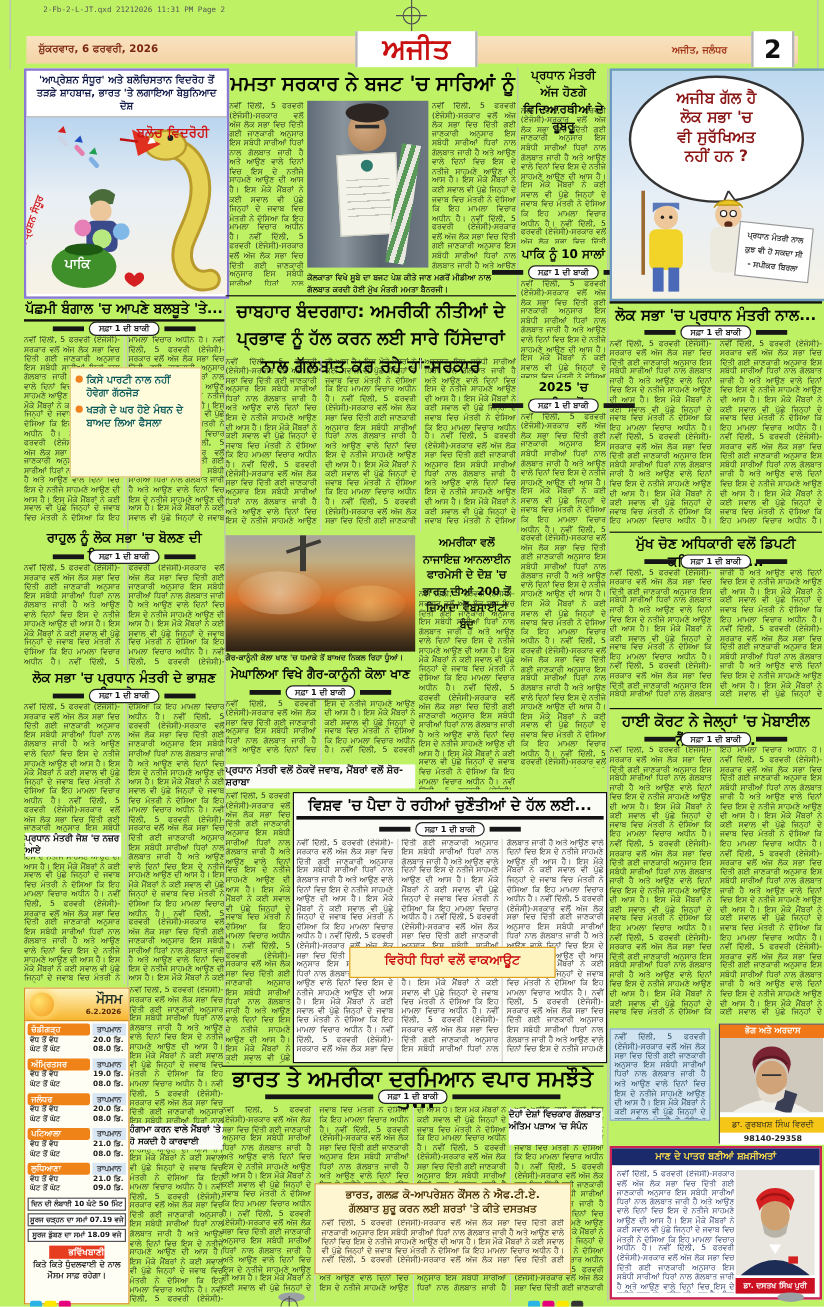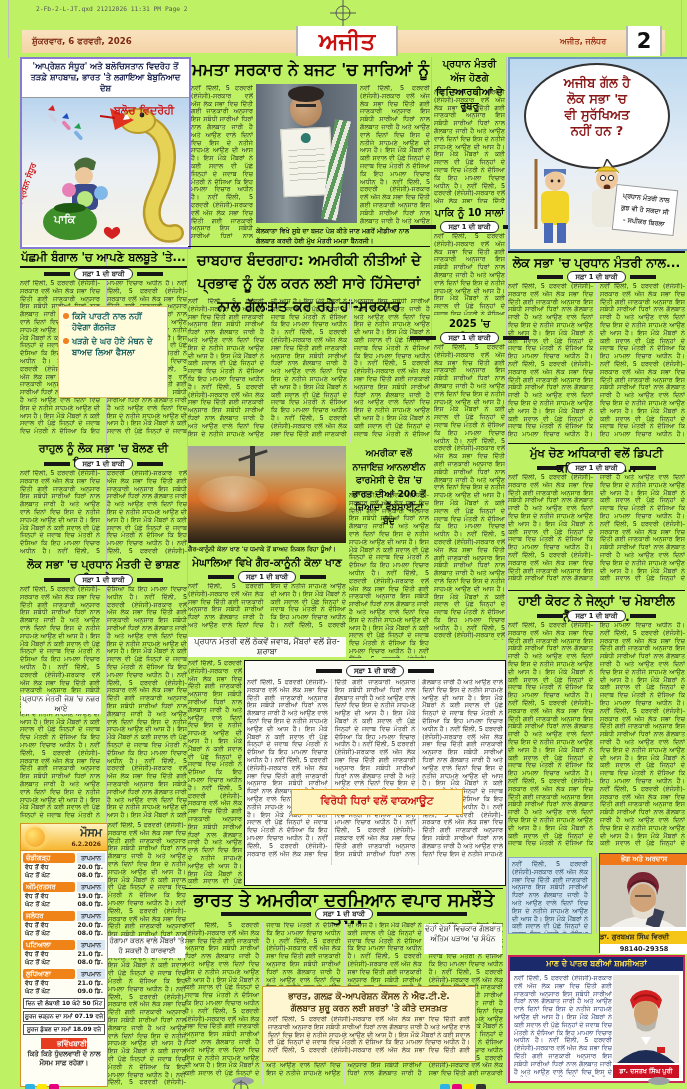--- a/index.html
+++ b/index.html
@@ -9,21 +9,21 @@
   .ftxt{font-size:6.4px;line-height:7.8px;text-align:justify;color:#191919;overflow:hidden;}
   .cols2{column-count:2;column-gap:7px;column-rule:1px solid #d2d2d2;}
   .cols3{column-count:3;column-gap:7px;column-rule:1px solid #d2d2d2;}
   .cols4{column-count:4;column-gap:7px;column-rule:1px solid #d2d2d2;}
   .hl{font-weight:bold;color:#050505;text-align:center;}
   .pill{display:flex;align-items:center;justify-content:center;gap:4px;}
   .pill i{height:3.5px;background:#161616;flex:0 0 26px;}
   .pill b{font-size:6.8px;line-height:10px;border:1px solid #222;border-radius:9px;
           padding:0 7px;white-space:nowrap;font-weight:bold;background:#fff;color:#111;}
   .vline{position:absolute;width:1px;background:#bfbfbf;}
-  .subover{position:absolute;background:#fcfcf7;font-weight:normal;text-align:center;color:#000;}
+  .subover{position:absolute;background:#fcfcf7;font-weight:bold;color:#000;}
   .caption{font-weight:bold;color:#111;}
   
   #band{background:linear-gradient(180deg,#f9e2c0,#f4d3a6);}
   #logo-box,#pagenum-box{background:#fff;border-left:2px solid #b5b5b5;border-right:2px solid #b5b5b5;
       text-align:center;font-weight:bold;}
   
   #weather{background:#fffef4;border:1px solid #d89020;font-weight:bold;}
   .w-head{height:26px;background:linear-gradient(180deg,#fff3c0,#f6b52e);position:relative;border-bottom:1px solid #d89020;}
   .w-sun{position:absolute;left:4px;top:3px;width:20px;height:20px;border-radius:50%;
          background:radial-gradient(circle at 35% 35%,#ffe36e,#f59a1e);box-shadow:0 0 5px 2px #ffd76e;}
@@ -247,20 +247,21 @@
       <i></i>
     </div>
   <div class="abs ftxt cols2" style="left:188px;top:583px;width:158px;height:52px;">ਨਵੀਂ ਦਿੱਲੀ, 5 ਫਰਵਰੀ (ਏਜੰਸੀ)-ਸਰਕਾਰ ਵਲੋਂ ਅੱਜ ਲੋਕ ਸਭਾ ਵਿਚ ਦਿੱਤੀ ਗਈ ਜਾਣਕਾਰੀ ਅਨੁਸਾਰ ਇਸ ਸਬੰਧੀ ਸਾਰੀਆਂ ਧਿਰਾਂ ਨਾਲ ਗੱਲਬਾਤ ਜਾਰੀ ਹੈ ਅਤੇ ਆਉਣ ਵਾਲੇ ਦਿਨਾਂ ਵਿਚ ਇਸ ਦੇ ਨਤੀਜੇ ਸਾਹਮਣੇ ਆਉਣ ਦੀ ਆਸ ਹੈ। ਇਸ ਮੌਕੇ ਮੈਂਬਰਾਂ ਨੇ ਕਈ ਸਵਾਲ ਵੀ ਪੁੱਛੇ ਜਿਨ੍ਹਾਂ ਦੇ ਜਵਾਬ ਵਿਚ ਮੰਤਰੀ ਨੇ ਦੱਸਿਆ ਕਿ ਇਹ ਮਾਮਲਾ ਵਿਚਾਰ ਅਧੀਨ ਹੈ। ਨਵੀਂ ਦਿੱਲੀ, 5 ਫਰਵਰੀ (ਏਜੰਸੀ)-ਸਰਕਾਰ ਵਲੋਂ ਅੱਜ ਲੋਕ ਸਭਾ ਵਿਚ ਦਿੱਤੀ ਗਈ ਜਾਣਕਾਰੀ ਅਨੁਸਾਰ ਇਸ ਸਬੰਧੀ ਸਾਰੀਆਂ ਧਿਰਾਂ ਨਾਲ ਗੱਲਬਾਤ ਜਾਰੀ ਹੈ ਅਤੇ ਆਉਣ ਵਾਲੇ ਦਿਨਾਂ ਵਿਚ ਇਸ ਦੇ ਨਤੀਜੇ ਸਾਹਮਣੇ ਆਉਣ ਦੀ ਆਸ ਹੈ। ਇਸ ਮੌਕੇ ਮੈਂਬਰਾਂ ਨੇ ਕਈ ਸਵਾਲ ਵੀ ਪੁੱਛੇ ਜਿਨ੍ਹਾਂ ਦੇ ਜਵਾਬ ਵਿਚ ਮੰਤਰੀ ਨੇ ਦੱਸਿਆ ਕਿ ਇਹ ਮਾਮਲਾ ਵਿਚਾਰ ਅਧੀਨ ਹੈ। ਨਵੀਂ ਦਿੱਲੀ, 5 ਫਰਵਰੀ (ਏਜੰਸੀ)-ਸਰਕਾਰ ਵਲੋਂ ਅੱਜ ਲੋਕ ਸਭਾ ਵਿਚ ਦਿੱਤੀ ਗਈ ਜਾਣਕਾਰੀ ਅਨੁਸਾਰ ਇਸ ਸਬੰਧੀ ਸਾਰੀਆਂ ਧਿਰਾਂ ਨਾਲ ਗੱਲਬਾਤ ਜਾਰੀ ਹੈ ਅਤੇ ਆਉਣ ਵਾਲੇ ਦਿਨਾਂ ਵਿਚ ਇਸ ਦੇ ਨਤੀਜੇ ਸਾਹਮਣੇ ਆਉਣ ਦੀ ਆਸ ਹੈ। ਇਸ ਮੌਕੇ ਮੈਂਬਰਾਂ ਨੇ ਕਈ ਸਵਾਲ ਵੀ ਪੁੱਛੇ ਜਿਨ੍ਹਾਂ ਦੇ ਜਵਾਬ ਵਿਚ ਮੰਤਰੀ ਨੇ ਦੱਸਿਆ ਕਿ ਇਹ ਮਾਮਲਾ ਵਿਚਾਰ ਅਧੀਨ ਹੈ। </div>
   <div class="subover" style="left:188px;top:637px;width:158px;height:20px;font-size:8px;line-height:10px;">ਪ੍ਰਧਾਨ ਮੰਤਰੀ ਵਲੋਂ ਠੋਕਵੇਂ ਜਵਾਬ, ਮੈਂਬਰਾਂ ਵਲੋਂ ਸ਼ੋਰ-ਸ਼ਰਾਬਾ</div>
   <div class="abs ftxt" style="left:188px;top:660px;width:54px;height:226px;">ਨਵੀਂ ਦਿੱਲੀ, 5 ਫਰਵਰੀ (ਏਜੰਸੀ)-ਸਰਕਾਰ ਵਲੋਂ ਅੱਜ ਲੋਕ ਸਭਾ ਵਿਚ ਦਿੱਤੀ ਗਈ ਜਾਣਕਾਰੀ ਅਨੁਸਾਰ ਇਸ ਸਬੰਧੀ ਸਾਰੀਆਂ ਧਿਰਾਂ ਨਾਲ ਗੱਲਬਾਤ ਜਾਰੀ ਹੈ ਅਤੇ ਆਉਣ ਵਾਲੇ ਦਿਨਾਂ ਵਿਚ ਇਸ ਦੇ ਨਤੀਜੇ ਸਾਹਮਣੇ ਆਉਣ ਦੀ ਆਸ ਹੈ। ਇਸ ਮੌਕੇ ਮੈਂਬਰਾਂ ਨੇ ਕਈ ਸਵਾਲ ਵੀ ਪੁੱਛੇ ਜਿਨ੍ਹਾਂ ਦੇ ਜਵਾਬ ਵਿਚ ਮੰਤਰੀ ਨੇ ਦੱਸਿਆ ਕਿ ਇਹ ਮਾਮਲਾ ਵਿਚਾਰ ਅਧੀਨ ਹੈ। ਨਵੀਂ ਦਿੱਲੀ, 5 ਫਰਵਰੀ (ਏਜੰਸੀ)-ਸਰਕਾਰ ਵਲੋਂ ਅੱਜ ਲੋਕ ਸਭਾ ਵਿਚ ਦਿੱਤੀ ਗਈ ਜਾਣਕਾਰੀ ਅਨੁਸਾਰ ਇਸ ਸਬੰਧੀ ਸਾਰੀਆਂ ਧਿਰਾਂ ਨਾਲ ਗੱਲਬਾਤ ਜਾਰੀ ਹੈ ਅਤੇ ਆਉਣ ਵਾਲੇ ਦਿਨਾਂ ਵਿਚ ਇਸ ਦੇ ਨਤੀਜੇ ਸਾਹਮਣੇ ਆਉਣ ਦੀ ਆਸ ਹੈ। ਇਸ ਮੌਕੇ ਮੈਂਬਰਾਂ ਨੇ ਕਈ ਸਵਾਲ ਵੀ ਪੁੱਛੇ ਜਿਨ੍ਹਾਂ ਦੇ ਜਵਾਬ ਵਿਚ ਮੰਤਰੀ ਨੇ ਦੱਸਿਆ ਕਿ ਇਹ ਮਾਮਲਾ ਵਿਚਾਰ ਅਧੀਨ ਹੈ। ਨਵੀਂ ਦਿੱਲੀ, 5 ਫਰਵਰੀ (ਏਜੰਸੀ)-ਸਰਕਾਰ ਵਲੋਂ ਅੱਜ ਲੋਕ ਸਭਾ ਵਿਚ ਦਿੱਤੀ ਗਈ ਜਾਣਕਾਰੀ ਅਨੁਸਾਰ ਇਸ ਸਬੰਧੀ ਸਾਰੀਆਂ ਧਿਰਾਂ ਨਾਲ ਗੱਲਬਾਤ ਜਾਰੀ ਹੈ ਅਤੇ ਆਉਣ ਵਾਲੇ ਦਿਨਾਂ ਵਿਚ ਇਸ ਦੇ ਨਤੀਜੇ ਸਾਹਮਣੇ ਆਉਣ ਦੀ ਆਸ ਹੈ। ਇਸ ਮੌਕੇ ਮੈਂਬਰਾਂ ਨੇ ਕਈ ਸਵਾਲ ਵੀ ਪੁੱਛੇ ਜਿਨ੍ਹਾਂ ਦੇ ਜਵਾਬ ਵਿਚ ਮੰਤਰੀ ਨੇ ਦੱਸਿਆ ਕਿ ਇਹ ਮਾਮਲਾ ਵਿਚਾਰ ਅਧੀਨ ਹੈ। ਨਵੀਂ ਦਿੱਲੀ, 5 ਫਰਵਰੀ (ਏਜੰਸੀ)-ਸਰਕਾਰ ਵਲੋਂ ਅੱਜ ਲੋਕ ਸਭਾ ਵਿਚ ਦਿੱਤੀ ਗਈ ਜਾਣਕਾਰੀ ਅਨੁਸਾਰ ਇਸ ਸਬੰਧੀ ਸਾਰੀਆਂ ਧਿਰਾਂ ਨਾਲ ਗੱਲਬਾਤ ਜਾਰੀ ਹੈ ਅਤੇ ਆਉਣ ਵਾਲੇ ਦਿਨਾਂ ਵਿਚ ਇਸ ਦੇ ਨਤੀਜੇ ਸਾਹਮਣੇ ਆਉਣ ਦੀ ਆਸ ਹੈ। ਇਸ ਮੌਕੇ ਮੈਂਬਰਾਂ ਨੇ ਕਈ ਸਵਾਲ ਵੀ ਪੁੱਛੇ ਜਿਨ੍ਹਾਂ ਦੇ ਜਵਾਬ ਵਿਚ ਮੰਤਰੀ ਨੇ ਦੱਸਿਆ ਕਿ ਇਹ ਮਾਮਲਾ ਵਿਚਾਰ ਅਧੀਨ ਹੈ। </div>
 
   <div class="abs hl" style="left:349px;top:446px;width:80px;font-size:9.2px;line-height:13.5px;">ਅਮਰੀਕਾ ਵਲੋਂ ਨਾਜਾਇਜ਼ ਆਨਲਾਈਨ ਫਾਰਮੇਸੀ ਦੇ ਦੋਸ਼ 'ਚ ਭਾਰਤ ਦੀਆਂ 200 ਤੋਂ ਜ਼ਿਆਦਾ ਵੈੱਬਸਾਈਟਾਂ ਬੰਦ</div>
   <div class="abs ftxt" style="left:349px;top:492px;width:80px;height:166px;">ਨਵੀਂ ਦਿੱਲੀ, 5 ਫਰਵਰੀ (ਏਜੰਸੀ)-ਸਰਕਾਰ ਵਲੋਂ ਅੱਜ ਲੋਕ ਸਭਾ ਵਿਚ ਦਿੱਤੀ ਗਈ ਜਾਣਕਾਰੀ ਅਨੁਸਾਰ ਇਸ ਸਬੰਧੀ ਸਾਰੀਆਂ ਧਿਰਾਂ ਨਾਲ ਗੱਲਬਾਤ ਜਾਰੀ ਹੈ ਅਤੇ ਆਉਣ ਵਾਲੇ ਦਿਨਾਂ ਵਿਚ ਇਸ ਦੇ ਨਤੀਜੇ ਸਾਹਮਣੇ ਆਉਣ ਦੀ ਆਸ ਹੈ। ਇਸ ਮੌਕੇ ਮੈਂਬਰਾਂ ਨੇ ਕਈ ਸਵਾਲ ਵੀ ਪੁੱਛੇ ਜਿਨ੍ਹਾਂ ਦੇ ਜਵਾਬ ਵਿਚ ਮੰਤਰੀ ਨੇ ਦੱਸਿਆ ਕਿ ਇਹ ਮਾਮਲਾ ਵਿਚਾਰ ਅਧੀਨ ਹੈ। ਨਵੀਂ ਦਿੱਲੀ, 5 ਫਰਵਰੀ (ਏਜੰਸੀ)-ਸਰਕਾਰ ਵਲੋਂ ਅੱਜ ਲੋਕ ਸਭਾ ਵਿਚ ਦਿੱਤੀ ਗਈ ਜਾਣਕਾਰੀ ਅਨੁਸਾਰ ਇਸ ਸਬੰਧੀ ਸਾਰੀਆਂ ਧਿਰਾਂ ਨਾਲ ਗੱਲਬਾਤ ਜਾਰੀ ਹੈ ਅਤੇ ਆਉਣ ਵਾਲੇ ਦਿਨਾਂ ਵਿਚ ਇਸ ਦੇ ਨਤੀਜੇ ਸਾਹਮਣੇ ਆਉਣ ਦੀ ਆਸ ਹੈ। ਇਸ ਮੌਕੇ ਮੈਂਬਰਾਂ ਨੇ ਕਈ ਸਵਾਲ ਵੀ ਪੁੱਛੇ ਜਿਨ੍ਹਾਂ ਦੇ ਜਵਾਬ ਵਿਚ ਮੰਤਰੀ ਨੇ ਦੱਸਿਆ ਕਿ ਇਹ ਮਾਮਲਾ ਵਿਚਾਰ ਅਧੀਨ ਹੈ। ਨਵੀਂ ਦਿੱਲੀ, 5 ਫਰਵਰੀ (ਏਜੰਸੀ)-ਸਰਕਾਰ ਵਲੋਂ ਅੱਜ ਲੋਕ ਸਭਾ ਵਿਚ ਦਿੱਤੀ ਗਈ ਜਾਣਕਾਰੀ ਅਨੁਸਾਰ ਇਸ ਸਬੰਧੀ ਸਾਰੀਆਂ ਧਿਰਾਂ ਨਾਲ ਗੱਲਬਾਤ ਜਾਰੀ ਹੈ ਅਤੇ ਆਉਣ ਵਾਲੇ ਦਿਨਾਂ ਵਿਚ ਇਸ ਦੇ ਨਤੀਜੇ ਸਾਹਮਣੇ ਆਉਣ ਦੀ ਆਸ ਹੈ। ਇਸ ਮੌਕੇ ਮੈਂਬਰਾਂ ਨੇ ਕਈ ਸਵਾਲ ਵੀ ਪੁੱਛੇ ਜਿਨ੍ਹਾਂ ਦੇ ਜਵਾਬ ਵਿਚ ਮੰਤਰੀ ਨੇ ਦੱਸਿਆ ਕਿ ਇਹ ਮਾਮਲਾ ਵਿਚਾਰ ਅਧੀਨ ਹੈ। ਨਵੀਂ ਦਿੱਲੀ, 5 ਫਰਵਰੀ (ਏਜੰਸੀ)-ਸਰਕਾਰ ਵਲੋਂ ਅੱਜ ਲੋਕ ਸਭਾ ਵਿਚ ਦਿੱਤੀ ਗਈ ਜਾਣਕਾਰੀ ਅਨੁਸਾਰ ਇਸ ਸਬੰਧੀ ਸਾਰੀਆਂ ਧਿਰਾਂ ਨਾਲ ਗੱਲਬਾਤ ਜਾਰੀ ਹੈ ਅਤੇ ਆਉਣ ਵਾਲੇ ਦਿਨਾਂ ਵਿਚ ਇਸ ਦੇ ਨਤੀਜੇ ਸਾਹਮਣੇ ਆਉਣ ਦੀ ਆਸ ਹੈ। ਇਸ ਮੌਕੇ ਮੈਂਬਰਾਂ ਨੇ ਕਈ ਸਵਾਲ ਵੀ ਪੁੱਛੇ ਜਿਨ੍ਹਾਂ ਦੇ ਜਵਾਬ ਵਿਚ ਮੰਤਰੀ ਨੇ ਦੱਸਿਆ ਕਿ ਇਹ ਮਾਮਲਾ ਵਿਚਾਰ ਅਧੀਨ ਹੈ। </div>
 
   <div class="abs" style="left:244px;top:660px;width:262px;height:226px;border:1.2px solid #111;background:#fcfcf7;box-sizing:border-box;padding:2px;">
+    <div class="hl" style="font-size:12.5px;line-height:16px;border-bottom:3px solid #111;padding-bottom:1px;">ਵਿਸ਼ਵ 'ਚ ਪੈਦਾ ਹੋ ਰਹੀਆਂ ਚੁਣੌਤੀਆਂ ਦੇ ਹੱਲ ਲਈ...</div>
     <div class="pill" style="margin:2px 0;">
       <i></i>
         <b>ਸਫ਼ਾ 1 ਦੀ ਬਾਕੀ</b>
         <i></i>
       </div>
     <div class="ftxt cols3" style="height:186px;">ਨਵੀਂ ਦਿੱਲੀ, 5 ਫਰਵਰੀ (ਏਜੰਸੀ)-ਸਰਕਾਰ ਵਲੋਂ ਅੱਜ ਲੋਕ ਸਭਾ ਵਿਚ ਦਿੱਤੀ ਗਈ ਜਾਣਕਾਰੀ ਅਨੁਸਾਰ ਇਸ ਸਬੰਧੀ ਸਾਰੀਆਂ ਧਿਰਾਂ ਨਾਲ ਗੱਲਬਾਤ ਜਾਰੀ ਹੈ ਅਤੇ ਆਉਣ ਵਾਲੇ ਦਿਨਾਂ ਵਿਚ ਇਸ ਦੇ ਨਤੀਜੇ ਸਾਹਮਣੇ ਆਉਣ ਦੀ ਆਸ ਹੈ। ਇਸ ਮੌਕੇ ਮੈਂਬਰਾਂ ਨੇ ਕਈ ਸਵਾਲ ਵੀ ਪੁੱਛੇ ਜਿਨ੍ਹਾਂ ਦੇ ਜਵਾਬ ਵਿਚ ਮੰਤਰੀ ਨੇ ਦੱਸਿਆ ਕਿ ਇਹ ਮਾਮਲਾ ਵਿਚਾਰ ਅਧੀਨ ਹੈ। ਨਵੀਂ ਦਿੱਲੀ, 5 ਫਰਵਰੀ (ਏਜੰਸੀ)-ਸਰਕਾਰ ਵਲੋਂ ਅੱਜ ਲੋਕ ਸਭਾ ਵਿਚ ਦਿੱਤੀ ਗਈ ਜਾਣਕਾਰੀ ਅਨੁਸਾਰ ਇਸ ਸਬੰਧੀ ਸਾਰੀਆਂ ਧਿਰਾਂ ਨਾਲ ਗੱਲਬਾਤ ਜਾਰੀ ਹੈ ਅਤੇ ਆਉਣ ਵਾਲੇ ਦਿਨਾਂ ਵਿਚ ਇਸ ਦੇ ਨਤੀਜੇ ਸਾਹਮਣੇ ਆਉਣ ਦੀ ਆਸ ਹੈ। ਇਸ ਮੌਕੇ ਮੈਂਬਰਾਂ ਨੇ ਕਈ ਸਵਾਲ ਵੀ ਪੁੱਛੇ ਜਿਨ੍ਹਾਂ ਦੇ ਜਵਾਬ ਵਿਚ ਮੰਤਰੀ ਨੇ ਦੱਸਿਆ ਕਿ ਇਹ ਮਾਮਲਾ ਵਿਚਾਰ ਅਧੀਨ ਹੈ। ਨਵੀਂ ਦਿੱਲੀ, 5 ਫਰਵਰੀ (ਏਜੰਸੀ)-ਸਰਕਾਰ ਵਲੋਂ ਅੱਜ ਲੋਕ ਸਭਾ ਵਿਚ ਦਿੱਤੀ ਗਈ ਜਾਣਕਾਰੀ ਅਨੁਸਾਰ ਇਸ ਸਬੰਧੀ ਸਾਰੀਆਂ ਧਿਰਾਂ ਨਾਲ ਗੱਲਬਾਤ ਜਾਰੀ ਹੈ ਅਤੇ ਆਉਣ ਵਾਲੇ ਦਿਨਾਂ ਵਿਚ ਇਸ ਦੇ ਨਤੀਜੇ ਸਾਹਮਣੇ ਆਉਣ ਦੀ ਆਸ ਹੈ। ਇਸ ਮੌਕੇ ਮੈਂਬਰਾਂ ਨੇ ਕਈ ਸਵਾਲ ਵੀ ਪੁੱਛੇ ਜਿਨ੍ਹਾਂ ਦੇ ਜਵਾਬ ਵਿਚ ਮੰਤਰੀ ਨੇ ਦੱਸਿਆ ਕਿ ਇਹ ਮਾਮਲਾ ਵਿਚਾਰ ਅਧੀਨ ਹੈ। ਨਵੀਂ ਦਿੱਲੀ, 5 ਫਰਵਰੀ (ਏਜੰਸੀ)-ਸਰਕਾਰ ਵਲੋਂ ਅੱਜ ਲੋਕ ਸਭਾ ਵਿਚ ਦਿੱਤੀ ਗਈ ਜਾਣਕਾਰੀ ਅਨੁਸਾਰ ਇਸ ਸਬੰਧੀ ਸਾਰੀਆਂ ਧਿਰਾਂ ਨਾਲ ਗੱਲਬਾਤ ਜਾਰੀ ਹੈ ਅਤੇ ਆਉਣ ਵਾਲੇ ਦਿਨਾਂ ਵਿਚ ਇਸ ਦੇ ਨਤੀਜੇ ਸਾਹਮਣੇ ਆਉਣ ਦੀ ਆਸ ਹੈ। ਇਸ ਮੌਕੇ ਮੈਂਬਰਾਂ ਨੇ ਕਈ ਸਵਾਲ ਵੀ ਪੁੱਛੇ ਜਿਨ੍ਹਾਂ ਦੇ ਜਵਾਬ ਵਿਚ ਮੰਤਰੀ ਨੇ ਦੱਸਿਆ ਕਿ ਇਹ ਮਾਮਲਾ ਵਿਚਾਰ ਅਧੀਨ ਹੈ। ਨਵੀਂ ਦਿੱਲੀ, 5 ਫਰਵਰੀ (ਏਜੰਸੀ)-ਸਰਕਾਰ ਵਲੋਂ ਅੱਜ ਲੋਕ ਸਭਾ ਵਿਚ ਦਿੱਤੀ ਗਈ ਜਾਣਕਾਰੀ ਅਨੁਸਾਰ ਇਸ ਸਬੰਧੀ ਸਾਰੀਆਂ ਧਿਰਾਂ ਨਾਲ ਗੱਲਬਾਤ ਜਾਰੀ ਹੈ ਅਤੇ ਆਉਣ ਵਾਲੇ ਦਿਨਾਂ ਵਿਚ ਇਸ ਦੇ ਨਤੀਜੇ ਸਾਹਮਣੇ ਆਉਣ ਦੀ ਆਸ ਹੈ। ਇਸ ਮੌਕੇ ਮੈਂਬਰਾਂ ਨੇ ਕਈ ਸਵਾਲ ਵੀ ਪੁੱਛੇ ਜਿਨ੍ਹਾਂ ਦੇ ਜਵਾਬ ਵਿਚ ਮੰਤਰੀ ਨੇ ਦੱਸਿਆ ਕਿ ਇਹ ਮਾਮਲਾ ਵਿਚਾਰ ਅਧੀਨ ਹੈ। ਨਵੀਂ ਦਿੱਲੀ, 5 ਫਰਵਰੀ (ਏਜੰਸੀ)-ਸਰਕਾਰ ਵਲੋਂ ਅੱਜ ਲੋਕ ਸਭਾ ਵਿਚ ਦਿੱਤੀ ਗਈ ਜਾਣਕਾਰੀ ਅਨੁਸਾਰ ਇਸ ਸਬੰਧੀ ਸਾਰੀਆਂ ਧਿਰਾਂ ਨਾਲ ਗੱਲਬਾਤ ਜਾਰੀ ਹੈ ਅਤੇ ਆਉਣ ਵਾਲੇ ਦਿਨਾਂ ਵਿਚ ਇਸ ਦੇ ਨਤੀਜੇ ਸਾਹਮਣੇ ਆਉਣ ਦੀ ਆਸ ਹੈ। ਇਸ ਮੌਕੇ ਮੈਂਬਰਾਂ ਨੇ ਕਈ ਸਵਾਲ ਵੀ ਪੁੱਛੇ ਜਿਨ੍ਹਾਂ ਦੇ ਜਵਾਬ ਵਿਚ ਮੰਤਰੀ ਨੇ ਦੱਸਿਆ ਕਿ ਇਹ ਮਾਮਲਾ ਵਿਚਾਰ ਅਧੀਨ ਹੈ। ਨਵੀਂ ਦਿੱਲੀ, 5 ਫਰਵਰੀ (ਏਜੰਸੀ)-ਸਰਕਾਰ ਵਲੋਂ ਅੱਜ ਲੋਕ ਸਭਾ ਵਿਚ ਦਿੱਤੀ ਗਈ ਜਾਣਕਾਰੀ ਅਨੁਸਾਰ ਇਸ ਸਬੰਧੀ ਸਾਰੀਆਂ ਧਿਰਾਂ ਨਾਲ ਗੱਲਬਾਤ ਜਾਰੀ ਹੈ ਅਤੇ ਆਉਣ ਵਾਲੇ ਦਿਨਾਂ ਵਿਚ ਇਸ ਦੇ ਨਤੀਜੇ ਸਾਹਮਣੇ ਆਉਣ ਦੀ ਆਸ ਹੈ। ਇਸ ਮੌਕੇ ਮੈਂਬਰਾਂ ਨੇ ਕਈ ਸਵਾਲ ਵੀ ਪੁੱਛੇ ਜਿਨ੍ਹਾਂ ਦੇ ਜਵਾਬ ਵਿਚ ਮੰਤਰੀ ਨੇ ਦੱਸਿਆ ਕਿ ਇਹ ਮਾਮਲਾ ਵਿਚਾਰ ਅਧੀਨ ਹੈ। ਨਵੀਂ ਦਿੱਲੀ, 5 ਫਰਵਰੀ (ਏਜੰਸੀ)-ਸਰਕਾਰ ਵਲੋਂ ਅੱਜ ਲੋਕ ਸਭਾ ਵਿਚ ਦਿੱਤੀ ਗਈ ਜਾਣਕਾਰੀ ਅਨੁਸਾਰ ਇਸ ਸਬੰਧੀ ਸਾਰੀਆਂ ਧਿਰਾਂ ਨਾਲ ਗੱਲਬਾਤ ਜਾਰੀ ਹੈ ਅਤੇ ਆਉਣ ਵਾਲੇ ਦਿਨਾਂ ਵਿਚ ਇਸ ਦੇ ਨਤੀਜੇ ਸਾਹਮਣੇ ਆਉਣ ਦੀ ਆਸ ਹੈ। ਇਸ ਮੌਕੇ ਮੈਂਬਰਾਂ ਨੇ ਕਈ ਸਵਾਲ ਵੀ ਪੁੱਛੇ ਜਿਨ੍ਹਾਂ ਦੇ ਜਵਾਬ ਵਿਚ ਮੰਤਰੀ ਨੇ ਦੱਸਿਆ ਕਿ ਇਹ ਮਾਮਲਾ ਵਿਚਾਰ ਅਧੀਨ ਹੈ। ਨਵੀਂ ਦਿੱਲੀ, 5 ਫਰਵਰੀ (ਏਜੰਸੀ)-ਸਰਕਾਰ ਵਲੋਂ ਅੱਜ ਲੋਕ ਸਭਾ ਵਿਚ ਦਿੱਤੀ ਗਈ ਜਾਣਕਾਰੀ ਅਨੁਸਾਰ ਇਸ ਸਬੰਧੀ ਸਾਰੀਆਂ ਧਿਰਾਂ ਨਾਲ ਗੱਲਬਾਤ ਜਾਰੀ ਹੈ ਅਤੇ ਆਉਣ ਵਾਲੇ ਦਿਨਾਂ ਵਿਚ ਇਸ ਦੇ ਨਤੀਜੇ ਸਾਹਮਣੇ ਆਉਣ ਦੀ ਆਸ ਹੈ। ਇਸ ਮੌਕੇ ਮੈਂਬਰਾਂ ਨੇ ਕਈ ਸਵਾਲ ਵੀ ਪੁੱਛੇ ਜਿਨ੍ਹਾਂ ਦੇ ਜਵਾਬ ਵਿਚ ਮੰਤਰੀ ਨੇ ਦੱਸਿਆ ਕਿ ਇਹ ਮਾਮਲਾ ਵਿਚਾਰ ਅਧੀਨ ਹੈ। ਨਵੀਂ ਦਿੱਲੀ, 5 ਫਰਵਰੀ (ਏਜੰਸੀ)-ਸਰਕਾਰ ਵਲੋਂ ਅੱਜ ਲੋਕ ਸਭਾ ਵਿਚ ਦਿੱਤੀ ਗਈ ਜਾਣਕਾਰੀ ਅਨੁਸਾਰ ਇਸ ਸਬੰਧੀ ਸਾਰੀਆਂ ਧਿਰਾਂ ਨਾਲ ਗੱਲਬਾਤ ਜਾਰੀ ਹੈ ਅਤੇ ਆਉਣ ਵਾਲੇ ਦਿਨਾਂ ਵਿਚ ਇਸ ਦੇ ਨਤੀਜੇ ਸਾਹਮਣੇ ਆਉਣ ਦੀ ਆਸ ਹੈ। ਇਸ ਮੌਕੇ ਮੈਂਬਰਾਂ ਨੇ ਕਈ ਸਵਾਲ ਵੀ ਪੁੱਛੇ ਜਿਨ੍ਹਾਂ ਦੇ ਜਵਾਬ ਵਿਚ ਮੰਤਰੀ ਨੇ ਦੱਸਿਆ ਕਿ ਇਹ ਮਾਮਲਾ ਵਿਚਾਰ ਅਧੀਨ ਹੈ। ਨਵੀਂ ਦਿੱਲੀ, 5 ਫਰਵਰੀ (ਏਜੰਸੀ)-ਸਰਕਾਰ ਵਲੋਂ ਅੱਜ ਲੋਕ ਸਭਾ ਵਿਚ ਦਿੱਤੀ ਗਈ ਜਾਣਕਾਰੀ ਅਨੁਸਾਰ ਇਸ ਸਬੰਧੀ ਸਾਰੀਆਂ ਧਿਰਾਂ ਨਾਲ ਗੱਲਬਾਤ ਜਾਰੀ ਹੈ ਅਤੇ ਆਉਣ ਵਾਲੇ ਦਿਨਾਂ ਵਿਚ ਇਸ ਦੇ ਨਤੀਜੇ ਸਾਹਮਣੇ ਆਉਣ ਦੀ ਆਸ ਹੈ। ਇਸ ਮੌਕੇ ਮੈਂਬਰਾਂ ਨੇ ਕਈ ਸਵਾਲ ਵੀ ਪੁੱਛੇ ਜਿਨ੍ਹਾਂ ਦੇ ਜਵਾਬ ਵਿਚ ਮੰਤਰੀ ਨੇ ਦੱਸਿਆ ਕਿ ਇਹ ਮਾਮਲਾ ਵਿਚਾਰ ਅਧੀਨ ਹੈ। ਨਵੀਂ ਦਿੱਲੀ, 5 ਫਰਵਰੀ (ਏਜੰਸੀ)-ਸਰਕਾਰ ਵਲੋਂ ਅੱਜ ਲੋਕ ਸਭਾ ਵਿਚ ਦਿੱਤੀ ਗਈ ਜਾਣਕਾਰੀ ਅਨੁਸਾਰ ਇਸ ਸਬੰਧੀ ਸਾਰੀਆਂ ਧਿਰਾਂ ਨਾਲ ਗੱਲਬਾਤ ਜਾਰੀ ਹੈ ਅਤੇ ਆਉਣ ਵਾਲੇ ਦਿਨਾਂ ਵਿਚ ਇਸ ਦੇ ਨਤੀਜੇ ਸਾਹਮਣੇ ਆਉਣ ਦੀ ਆਸ ਹੈ। ਇਸ ਮੌਕੇ ਮੈਂਬਰਾਂ ਨੇ ਕਈ ਸਵਾਲ ਵੀ ਪੁੱਛੇ ਜਿਨ੍ਹਾਂ ਦੇ ਜਵਾਬ ਵਿਚ ਮੰਤਰੀ ਨੇ ਦੱਸਿਆ ਕਿ ਇਹ ਮਾਮਲਾ ਵਿਚਾਰ ਅਧੀਨ ਹੈ। ਨਵੀਂ ਦਿੱਲੀ, 5 ਫਰਵਰੀ (ਏਜੰਸੀ)-ਸਰਕਾਰ ਵਲੋਂ ਅੱਜ ਲੋਕ ਸਭਾ ਵਿਚ ਦਿੱਤੀ ਗਈ ਜਾਣਕਾਰੀ ਅਨੁਸਾਰ ਇਸ ਸਬੰਧੀ ਸਾਰੀਆਂ ਧਿਰਾਂ ਨਾਲ ਗੱਲਬਾਤ ਜਾਰੀ ਹੈ ਅਤੇ ਆਉਣ ਵਾਲੇ ਦਿਨਾਂ ਵਿਚ ਇਸ ਦੇ ਨਤੀਜੇ ਸਾਹਮਣੇ ਆਉਣ ਦੀ ਆਸ ਹੈ। ਇਸ ਮੌਕੇ ਮੈਂਬਰਾਂ ਨੇ ਕਈ ਸਵਾਲ ਵੀ ਪੁੱਛੇ ਜਿਨ੍ਹਾਂ ਦੇ ਜਵਾਬ ਵਿਚ ਮੰਤਰੀ ਨੇ ਦੱਸਿਆ ਕਿ ਇਹ ਮਾਮਲਾ ਵਿਚਾਰ ਅਧੀਨ ਹੈ। ਨਵੀਂ ਦਿੱਲੀ, 5 ਫਰਵਰੀ (ਏਜੰਸੀ)-ਸਰਕਾਰ ਵਲੋਂ ਅੱਜ ਲੋਕ ਸਭਾ ਵਿਚ ਦਿੱਤੀ ਗਈ ਜਾਣਕਾਰੀ ਅਨੁਸਾਰ ਇਸ ਸਬੰਧੀ ਸਾਰੀਆਂ ਧਿਰਾਂ ਨਾਲ ਗੱਲਬਾਤ ਜਾਰੀ ਹੈ ਅਤੇ ਆਉਣ ਵਾਲੇ ਦਿਨਾਂ ਵਿਚ ਇਸ ਦੇ ਨਤੀਜੇ ਸਾਹਮਣੇ ਆਉਣ ਦੀ ਆਸ ਹੈ। ਇਸ ਮੌਕੇ ਮੈਂਬਰਾਂ ਨੇ ਕਈ ਸਵਾਲ ਵੀ ਪੁੱਛੇ ਜਿਨ੍ਹਾਂ ਦੇ ਜਵਾਬ ਵਿਚ ਮੰਤਰੀ ਨੇ ਦੱਸਿਆ ਕਿ ਇਹ ਮਾਮਲਾ ਵਿਚਾਰ ਅਧੀਨ ਹੈ। </div>
     <div class="abs" style="left:46px;top:128px;width:170px;height:24px;background:#fdf4c0;border:1.5px solid #e0a020;color:#cc1111;font-weight:bold;font-size:10.5px;line-height:21px;text-align:center;">ਵਿਰੋਧੀ ਧਿਰਾਂ ਵਲੋਂ ਵਾਕਆਊਟ</div>
   </div>
 
   <div class="abs hl" style="left:185px;top:888px;width:318px;font-size:18px;line-height:18px;border-top:1.5px solid #111;padding-top:2px;">ਭਾਰਤ ਤੇ ਅਮਰੀਕਾ ਦਰਮਿਆਨ ਵਪਾਰ ਸਮਝੌਤੇ 'ਤੇ...</div>
@@ -370,21 +371,21 @@
     <svg width="86" height="62" viewBox="0 0 86 62">
       <rect width="86" height="62" fill="#cfc8bc"></rect>
       <path d="M10,62 q33,-22 66,0 Z" fill="#f2f0ea"></path>
       <rect x="48" y="44" width="14" height="18" fill="#3a3f55" transform="rotate(18 55 53)"></rect>
       <ellipse cx="43" cy="34" rx="13" ry="15" fill="#d0a478"></ellipse>
       <path d="M31,40 q12,14 24,0 l-2,10 q-10,8 -20,0 Z" fill="#e4ddd0"></path>
       <path d="M29,30 a14,13 0 0 1 28,0 l2,-8 a16,15 0 0 0 -32,0 Z" fill="#7a2433"></path>
       <path d="M30,22 a15,13 0 0 1 26,0" stroke="#5a1823" stroke-width="2" fill="none"></path>
       <line x1="35" y1="31" x2="51" y2="31" stroke="#333" stroke-width="1.4"></line>
     </svg>
-    <div style="height:13px;background:#f5c518;font-size:7px;font-weight:bold;line-height:13px;color:#20201a;">ਡਾ. ਗੁਰਬਖ਼ਸ਼ ਸਿੰਘ ਵਿਰਦੀ</div>
+    <div style="height:13px;background:#f5c518;font-size:7px;font-weight:normal;text-align:center;line-height:13px;color:#20201a;">ਡਾ. ਗੁਰਬਖ਼ਸ਼ ਸਿੰਘ ਵਿਰਦੀ</div>
     <div style="height:10px;background:#fff;font-size:6.6px;font-weight:bold;text-align:center;line-height:10px;color:#222;">98140-29358</div>
   </div>
 
   <div class="abs" style="left:508px;top:955px;width:177px;height:128px;border:2px solid #cc2255;background:#fff;box-sizing:border-box;">
     <div style="height:14px;background:#1a2a6a;color:#ffe14d;font-size:8px;font-weight:bold;text-align:center;line-height:14px;">ਮਾਣ ਦੇ ਪਾਤਰ ਬਣੀਆਂ ਸ਼ਖ਼ਸੀਅਤਾਂ</div>
     <div class="ftxt" style="position:absolute;left:4px;top:18px;width:98px;height:102px;color:#203060;">ਨਵੀਂ ਦਿੱਲੀ, 5 ਫਰਵਰੀ (ਏਜੰਸੀ)-ਸਰਕਾਰ ਵਲੋਂ ਅੱਜ ਲੋਕ ਸਭਾ ਵਿਚ ਦਿੱਤੀ ਗਈ ਜਾਣਕਾਰੀ ਅਨੁਸਾਰ ਇਸ ਸਬੰਧੀ ਸਾਰੀਆਂ ਧਿਰਾਂ ਨਾਲ ਗੱਲਬਾਤ ਜਾਰੀ ਹੈ ਅਤੇ ਆਉਣ ਵਾਲੇ ਦਿਨਾਂ ਵਿਚ ਇਸ ਦੇ ਨਤੀਜੇ ਸਾਹਮਣੇ ਆਉਣ ਦੀ ਆਸ ਹੈ। ਇਸ ਮੌਕੇ ਮੈਂਬਰਾਂ ਨੇ ਕਈ ਸਵਾਲ ਵੀ ਪੁੱਛੇ ਜਿਨ੍ਹਾਂ ਦੇ ਜਵਾਬ ਵਿਚ ਮੰਤਰੀ ਨੇ ਦੱਸਿਆ ਕਿ ਇਹ ਮਾਮਲਾ ਵਿਚਾਰ ਅਧੀਨ ਹੈ। ਨਵੀਂ ਦਿੱਲੀ, 5 ਫਰਵਰੀ (ਏਜੰਸੀ)-ਸਰਕਾਰ ਵਲੋਂ ਅੱਜ ਲੋਕ ਸਭਾ ਵਿਚ ਦਿੱਤੀ ਗਈ ਜਾਣਕਾਰੀ ਅਨੁਸਾਰ ਇਸ ਸਬੰਧੀ ਸਾਰੀਆਂ ਧਿਰਾਂ ਨਾਲ ਗੱਲਬਾਤ ਜਾਰੀ ਹੈ ਅਤੇ ਆਉਣ ਵਾਲੇ ਦਿਨਾਂ ਵਿਚ ਇਸ ਦੇ ਨਤੀਜੇ ਸਾਹਮਣੇ ਆਉਣ ਦੀ ਆਸ ਹੈ। ਇਸ ਮੌਕੇ ਮੈਂਬਰਾਂ ਨੇ ਕਈ ਸਵਾਲ ਵੀ ਪੁੱਛੇ ਜਿਨ੍ਹਾਂ ਦੇ ਜਵਾਬ ਵਿਚ ਮੰਤਰੀ ਨੇ ਦੱਸਿਆ ਕਿ ਇਹ ਮਾਮਲਾ ਵਿਚਾਰ ਅਧੀਨ ਹੈ। ਨਵੀਂ ਦਿੱਲੀ, 5 ਫਰਵਰੀ (ਏਜੰਸੀ)-ਸਰਕਾਰ ਵਲੋਂ ਅੱਜ ਲੋਕ ਸਭਾ ਵਿਚ ਦਿੱਤੀ ਗਈ ਜਾਣਕਾਰੀ ਅਨੁਸਾਰ ਇਸ ਸਬੰਧੀ ਸਾਰੀਆਂ ਧਿਰਾਂ ਨਾਲ ਗੱਲਬਾਤ ਜਾਰੀ ਹੈ ਅਤੇ ਆਉਣ ਵਾਲੇ ਦਿਨਾਂ ਵਿਚ ਇਸ ਦੇ ਨਤੀਜੇ ਸਾਹਮਣੇ ਆਉਣ ਦੀ ਆਸ ਹੈ। ਇਸ ਮੌਕੇ ਮੈਂਬਰਾਂ ਨੇ ਕਈ ਸਵਾਲ ਵੀ ਪੁੱਛੇ ਜਿਨ੍ਹਾਂ ਦੇ ਜਵਾਬ ਵਿਚ ਮੰਤਰੀ ਨੇ ਦੱਸਿਆ ਕਿ ਇਹ ਮਾਮਲਾ ਵਿਚਾਰ ਅਧੀਨ ਹੈ। </div>
     <svg style="position:absolute;right:4px;top:18px;" width="66" height="88" viewBox="0 0 66 88">
       <rect width="66" height="88" fill="#e8e6de"></rect>
       <path d="M4,88 q29,-26 58,0 Z" fill="#1c2c55"></path>
       <path d="M28,62 l5,8 l5,-8 Z" fill="#fff"></path>

